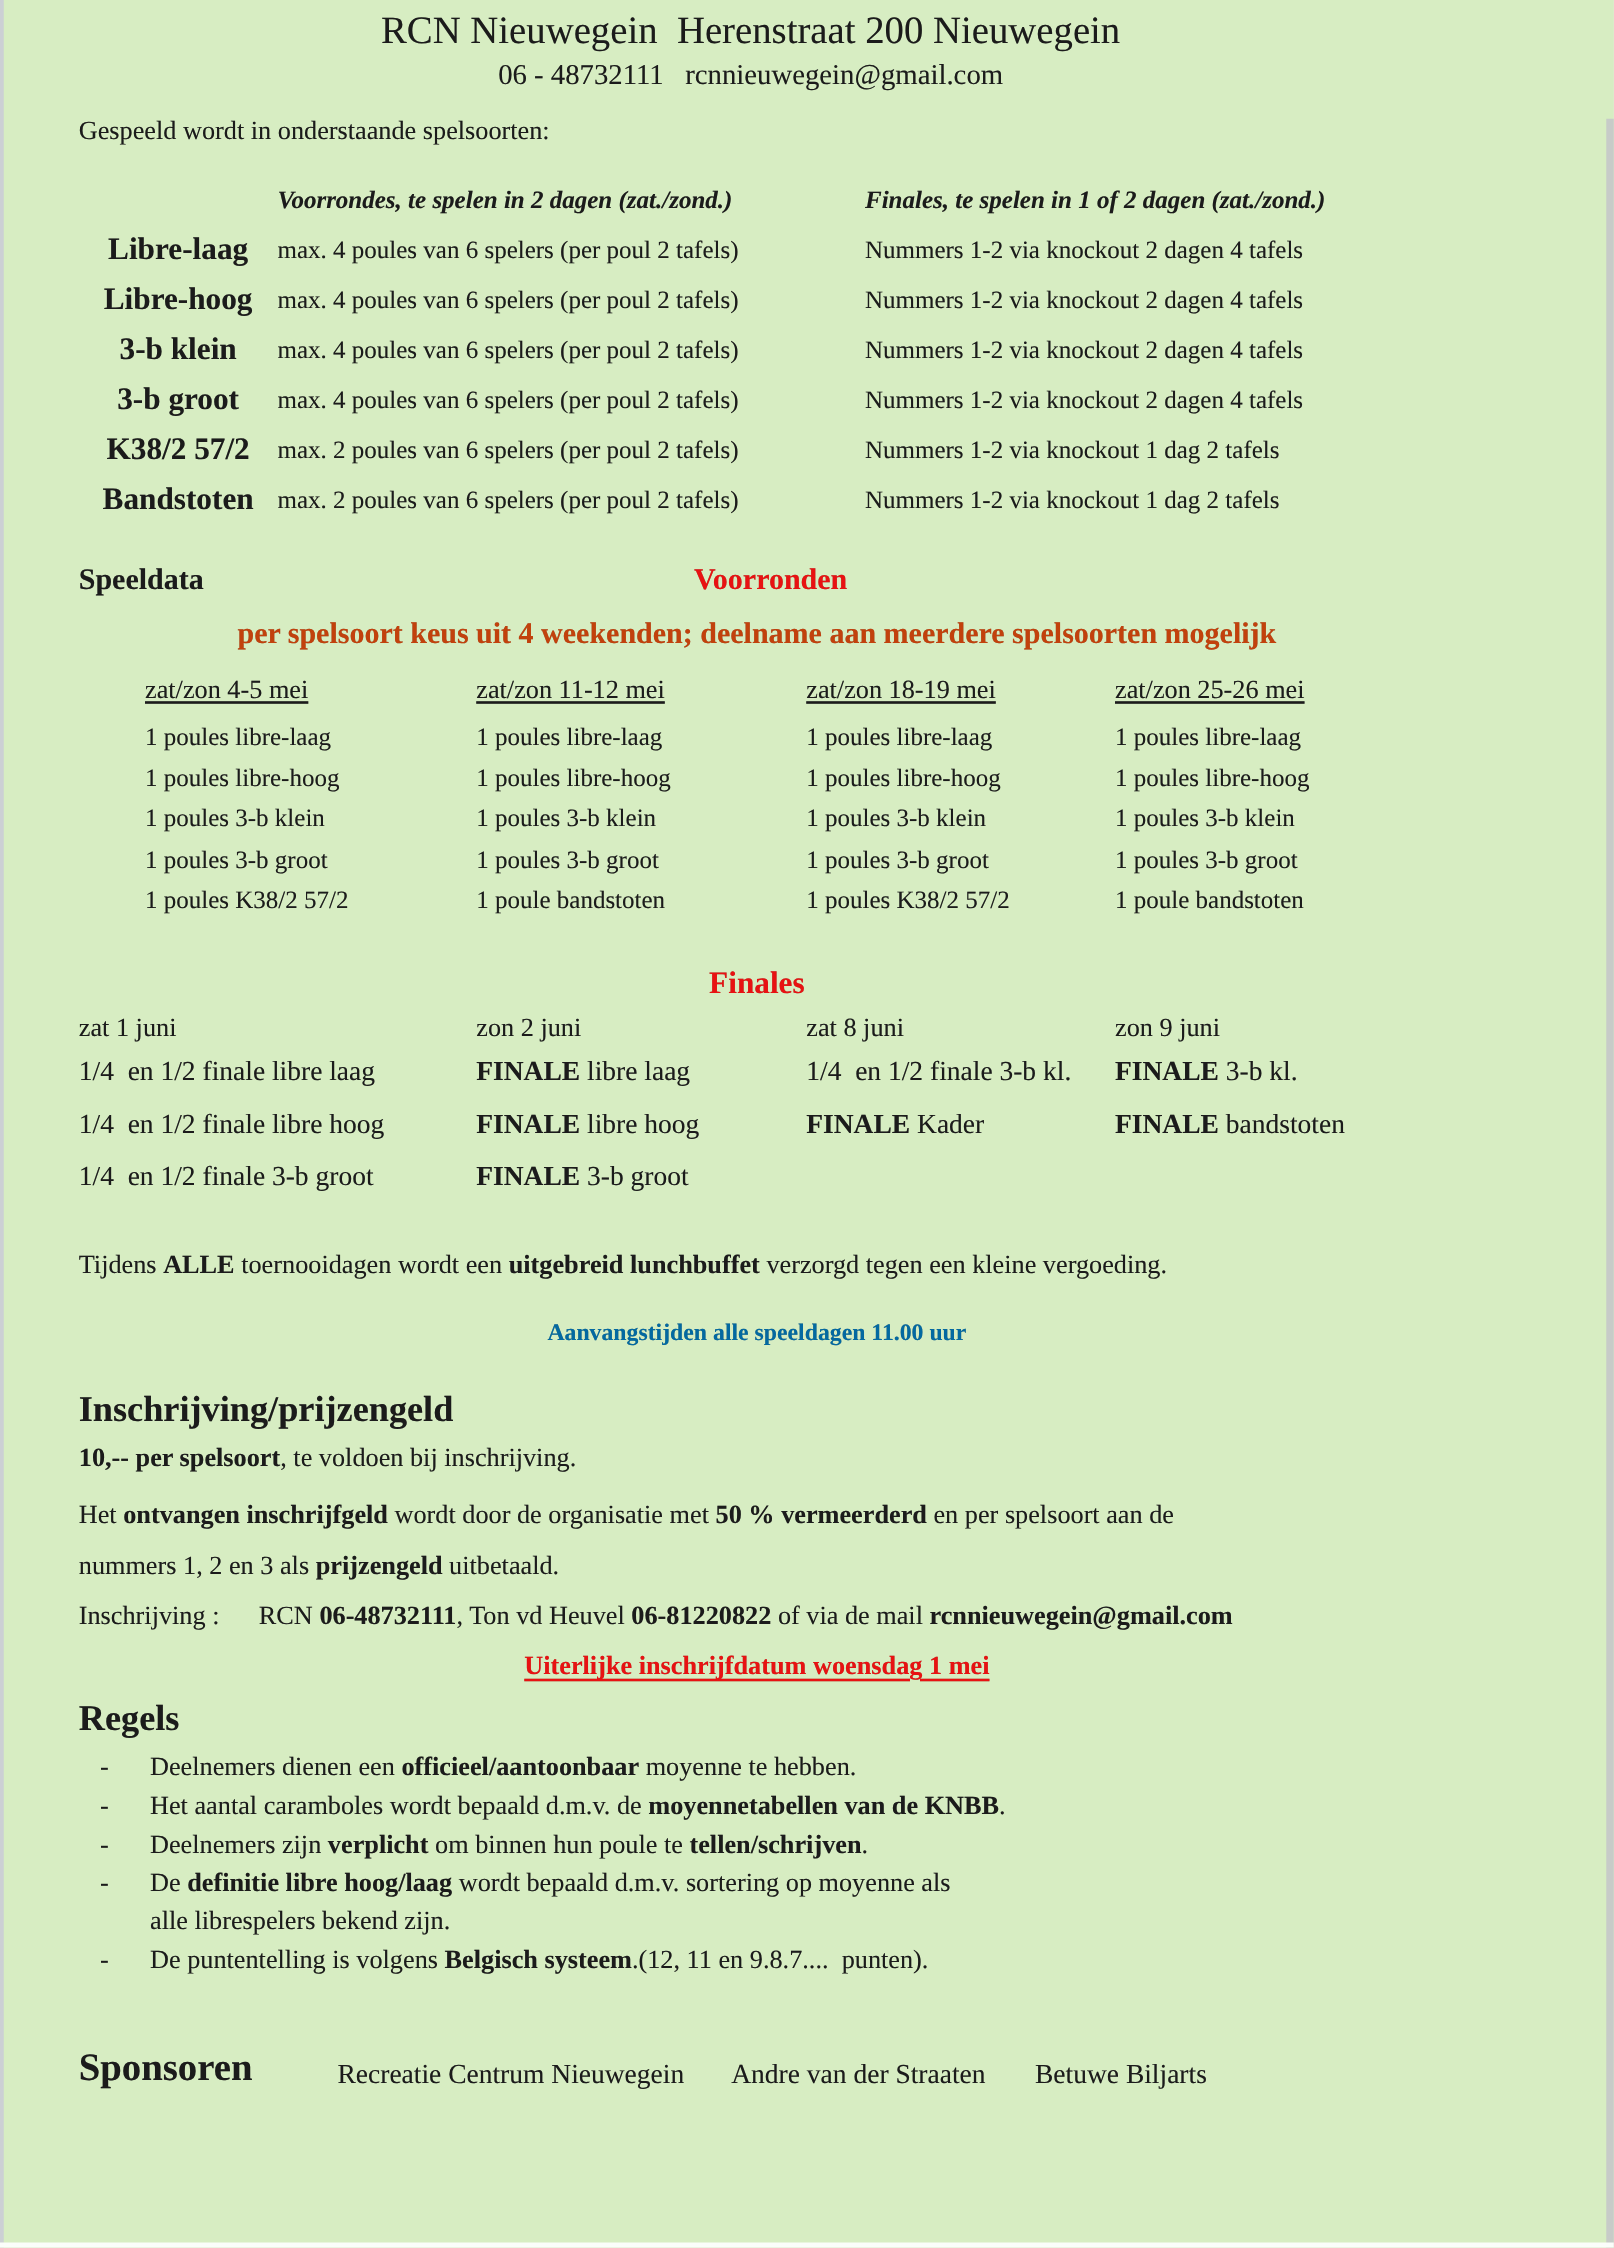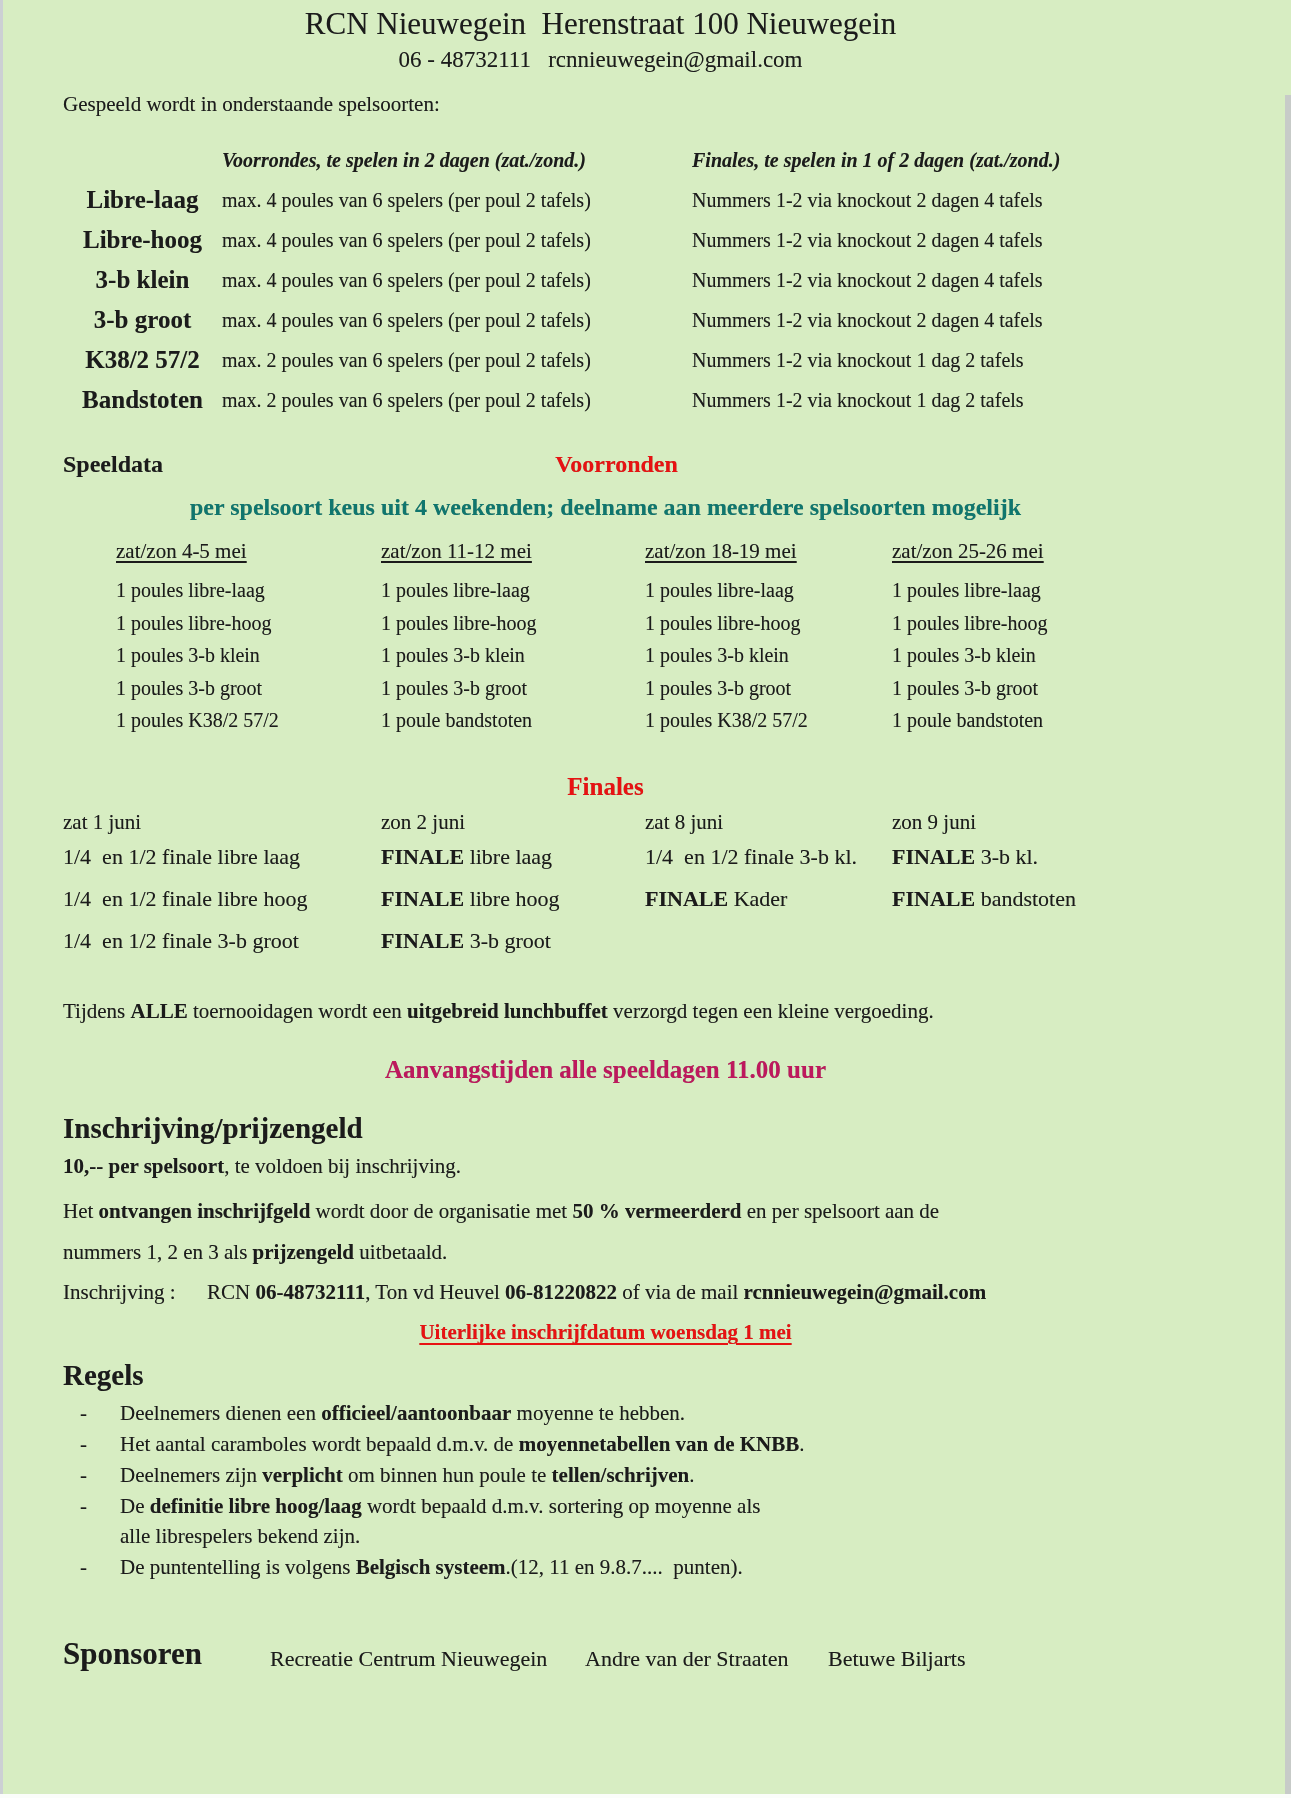--- a/index.html
+++ b/index.html
@@ -37,39 +37,39 @@
     grid-template-rows:repeat(7,40px);
     align-items:center;
   }
   .th{font-style:italic;font-weight:bold;font-size:20px;}
   .tname{font-weight:bold;font-size:25px;text-align:center;}
   .tcell{font-size:20px;}
 
   
   .speeldata-h{top:451px;left:63px;font-weight:bold;font-size:24px;}
   .voorronden-t{top:451px;left:0;right:80px;text-align:center;color:#e81212;font-weight:bold;font-size:24px;padding-left:22px;}
-  .blue-note{top:494px;left:0;right:80px;text-align:center;color:#0f766e;font-weight:bold;font-size:24px;}
+  .blue-note{top:494px;left:0;right:80px;text-align:center;color:#c2410c;font-weight:bold;font-size:24px;}
 
   .wk{top:538px;}
   .w1{left:116px}.w2{left:381px}.w3{left:645px}.w4{left:892px}
   .wk-date{font-size:21px;line-height:26px;text-decoration:underline;text-underline-offset:3px;}
   .wk-items > div{font-size:20px;line-height:32.5px;}
   .wk-items{margin-top:10px;}
 
   
   .fin-title{top:773px;left:0;right:80px;text-align:center;color:#e81212;font-weight:bold;font-size:25px;}
   .fin-col{top:810px;}
   .f1{left:63px}.f2{left:381px}.f3{left:645px}.f4{left:892px}
   .fin-date{font-size:21px;line-height:24px;margin-bottom:2px;}
   .fin-row{font-size:22px;line-height:42px;}
 
   
   .para{font-size:21px;}
   .lunch{top:999px;left:63px;text-align:right;}
-  .aanvang{top:1056px;left:0;right:80px;text-align:center;color:#be185d;font-weight:bold;font-size:25px;}
+  .aanvang{top:1056px;left:0;right:80px;text-align:center;color:#0369a1;font-weight:bold;font-size:19px;}
   .sec-h{font-weight:bold;font-size:29px;}
   .insch-h{top:1112px;left:63px;}
   .fee{top:1154px;left:63px;}
   .increase{top:1199px;left:63px;}
   .payout{top:1240px;left:63px;}
   .contact{top:1280px;left:63px;}
   .deadline{top:1320px;left:0;right:80px;text-align:center;color:#e81212;font-weight:bold;font-size:21px;text-decoration:underline;text-underline-offset:4px;}
   .regels-h{top:1359px;left:63px;}
 
   
@@ -85,21 +85,21 @@
 </style>
 </head>
 <body>
 
 <div class="sheet">
 
   <div class="edge-left"></div>
   <div class="edge-right"></div>
   <div class="edge-bottom"></div>
 
-  <div class="abs title" data-bind="header.title">RCN Nieuwegein  Herenstraat 100 Nieuwegein</div>
+  <div class="abs title" data-bind="header.title">RCN Nieuwegein  Herenstraat 200 Nieuwegein</div>
   <div class="abs subtitle" data-bind="header.contact">06 - 48732111   rcnnieuwegein@gmail.com</div>
   <div class="abs intro" data-bind="intro">Gespeeld wordt in onderstaande spelsoorten:</div>
 
   <div class="abs types">
     <div></div>
     <div class="th" data-bind="types.header_voorrondes">Voorrondes, te spelen in 2 dagen (zat./zond.)</div>
     <div class="th" data-bind="types.header_finales">Finales, te spelen in 1 of 2 dagen (zat./zond.)</div>
 
     <div class="tname" data-bind="types.rows.0.name">Libre-laag</div>
     <div class="tcell" data-bind="types.rows.0.voorronde">max. 4 poules van 6 spelers (per poul 2 tafels)</div>

